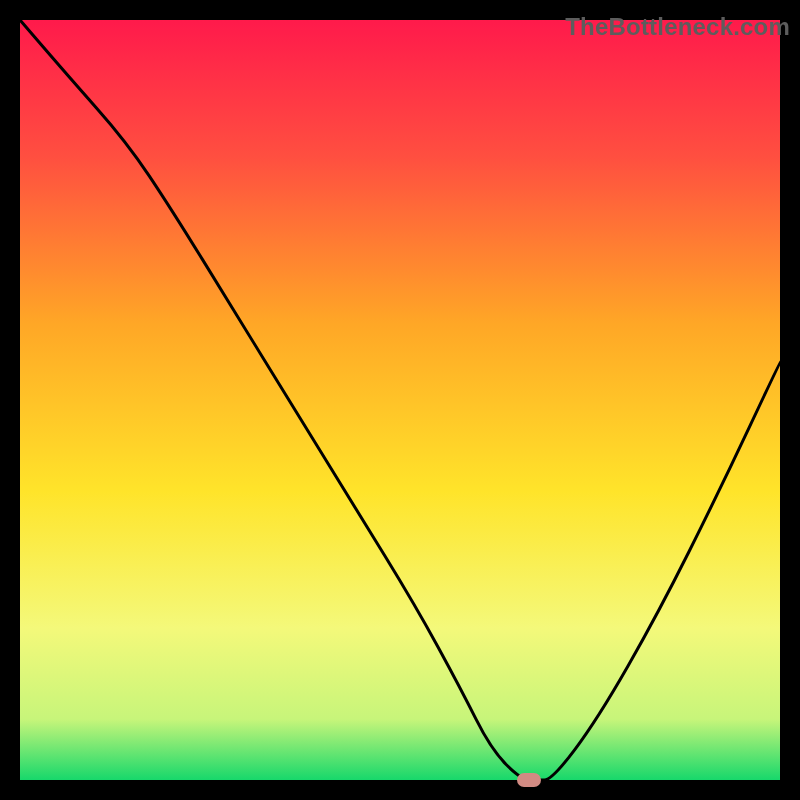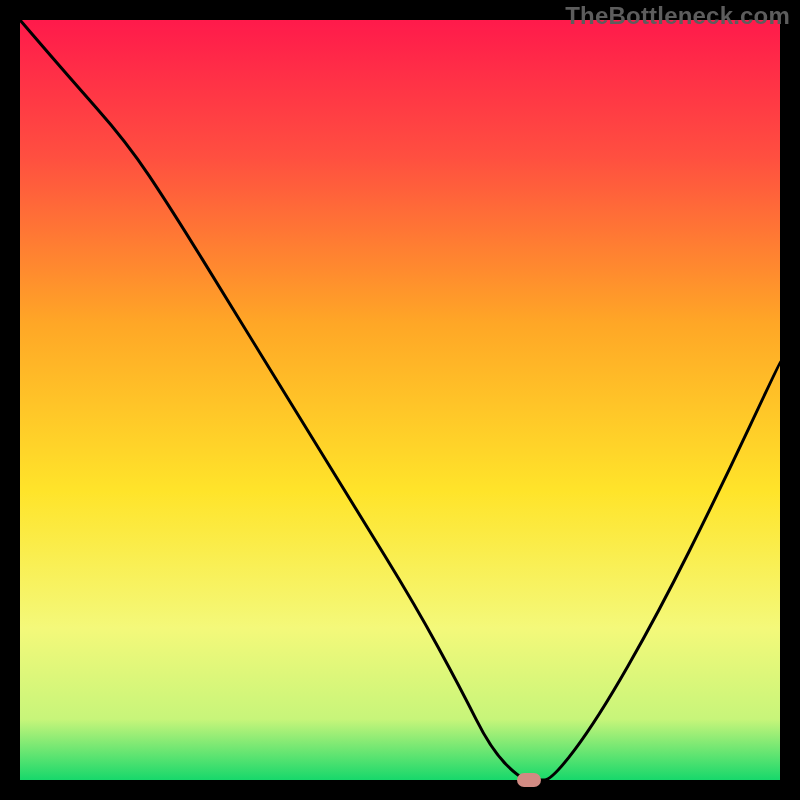--- a/index.html
+++ b/index.html
@@ -12,21 +12,21 @@
     font-family: Arial, Helvetica, sans-serif;
   }
   .frame {
     position: relative;
     width: 800px;
     height: 800px;
     background: #000;
   }
   .watermark {
     position: absolute;
-    top: 2px;
+    top: 13px;
     right: 10px;
     color: #5d5d5d;
     font-size: 24px;
     font-weight: 600;
     letter-spacing: 0.2px;
     z-index: 5;
   }
   .plot-area {
     position: absolute;
     left: 20px;

